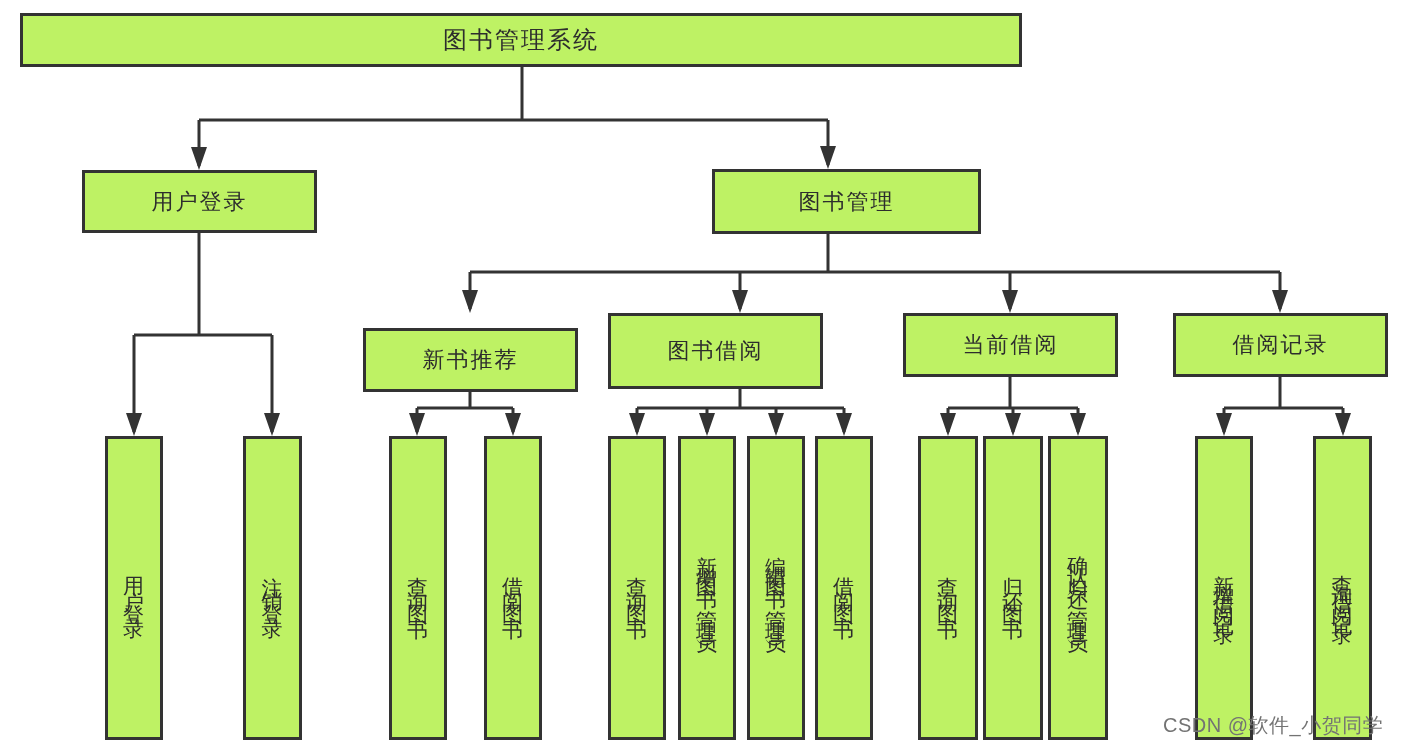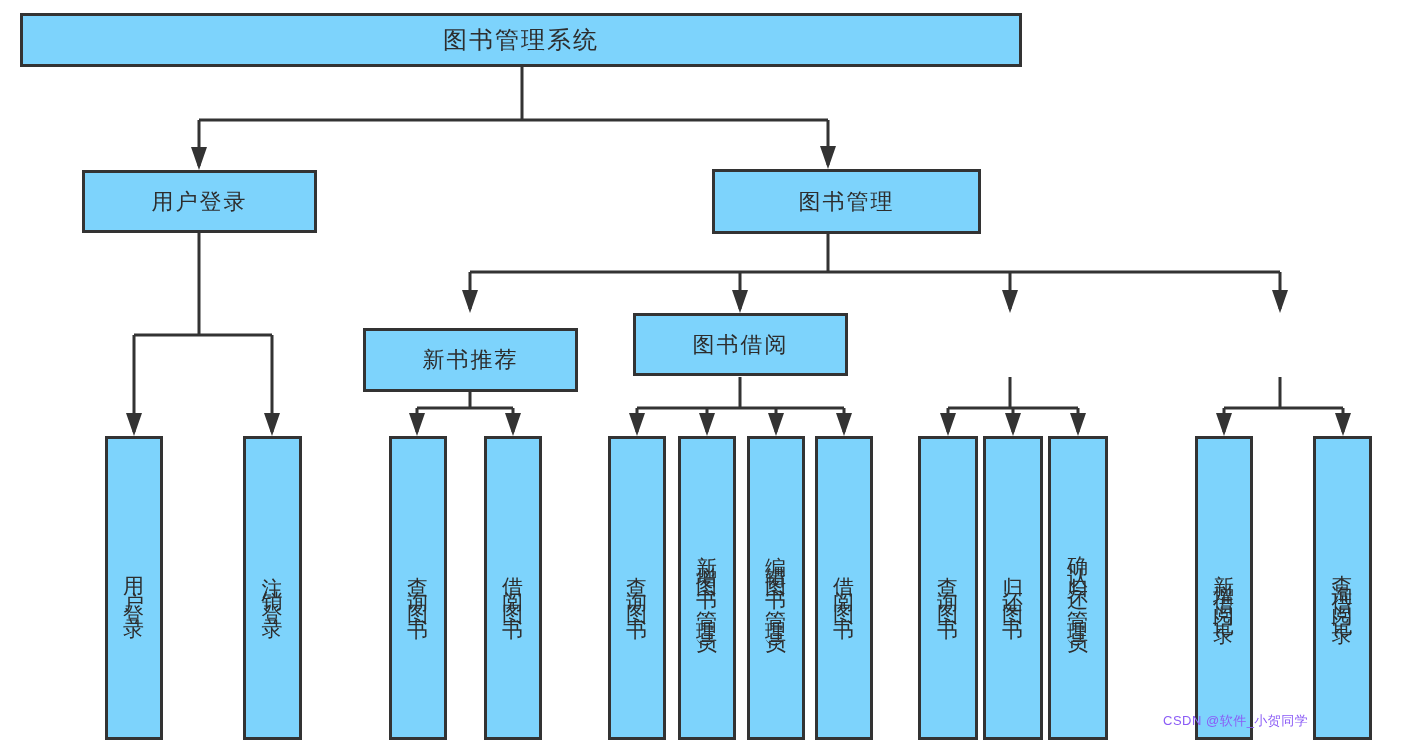--- a/index.html
+++ b/index.html
@@ -5,36 +5,36 @@
   html,body{margin:0;padding:0;}
   body{
     width:1405px;height:747px;position:relative;background:#ffffff;
     font-family:"Liberation Sans","DejaVu Sans",sans-serif;
     overflow:hidden;
   }
   #stage{position:absolute;inset:0;width:1405px;height:747px;}
   svg.connectors{position:absolute;left:0;top:0;pointer-events:none;}
   .box{
     position:absolute;box-sizing:border-box;
-    border:3px solid #333333;background:#7dd3fc;
+    border:3px solid #333333;background:#bef264;
     display:flex;align-items:center;justify-content:center;
     color:#2d2d2d;
   }
   .h{font-size:22px;letter-spacing:2px;white-space:nowrap;}
   .root{font-size:24px;}
   .v .vtext{
     writing-mode:vertical-rl;text-orientation:mixed;
     font-size:21px;line-height:1;white-space:nowrap;color:#2d2d2d;
   }
   .v .short{letter-spacing:14px;}
   .v .mid{letter-spacing:10px;}
   .v .long{letter-spacing:11px;}
   .watermark{
     position:absolute;left:1163px;top:712px;z-index:10;
-    font-size:13px;color:#8b5cf6;letter-spacing:0.5px;white-space:nowrap;
+    font-size:20px;color:#737373;letter-spacing:0.5px;white-space:nowrap;
   }
 </style>
 </head>
 <body>
 
 <div id="stage">
 
   <svg id="connectors" class="connectors" width="1405" height="747" viewBox="0 0 1405 747">
     <path d="M522,67V120 M199,120H828 M199,120V166 M828,120V165
          M199,232V335 M134,335H272 M134,335V432 M272,335V432
@@ -71,22 +71,28 @@
   <div class="box h" style="left:82px;top:170px;width:235px;height:63px">
     <span>用户登录</span>
   </div>
   <div class="box h" style="left:712px;top:169px;width:269px;height:65px">
     <span>图书管理</span>
   </div>
 
   <div class="box h" style="left:363px;top:328px;width:215px;height:64px">
     <span>新书推荐</span>
   </div>
-  <div class="box h" style="left:633px;top:313px;width:215px;height:63px">
+  <div class="box h" style="left:608px;top:313px;width:215px;height:76px">
     <span>图书借阅</span>
+  </div>
+  <div class="box h" style="left:903px;top:313px;width:215px;height:64px">
+    <span>当前借阅</span>
+  </div>
+  <div class="box h" style="left:1173px;top:313px;width:215px;height:64px">
+    <span>借阅记录</span>
   </div>
 
   <div class="box v" style="left:105px;top:436px;width:58px;height:304px">
     <span class="vtext short">用户登录</span>
   </div>
   <div class="box v" style="left:243px;top:436px;width:59px;height:304px">
     <span class="vtext short">注销登录</span>
   </div>
 
   <div class="box v" style="left:389px;top:436px;width:58px;height:304px">

